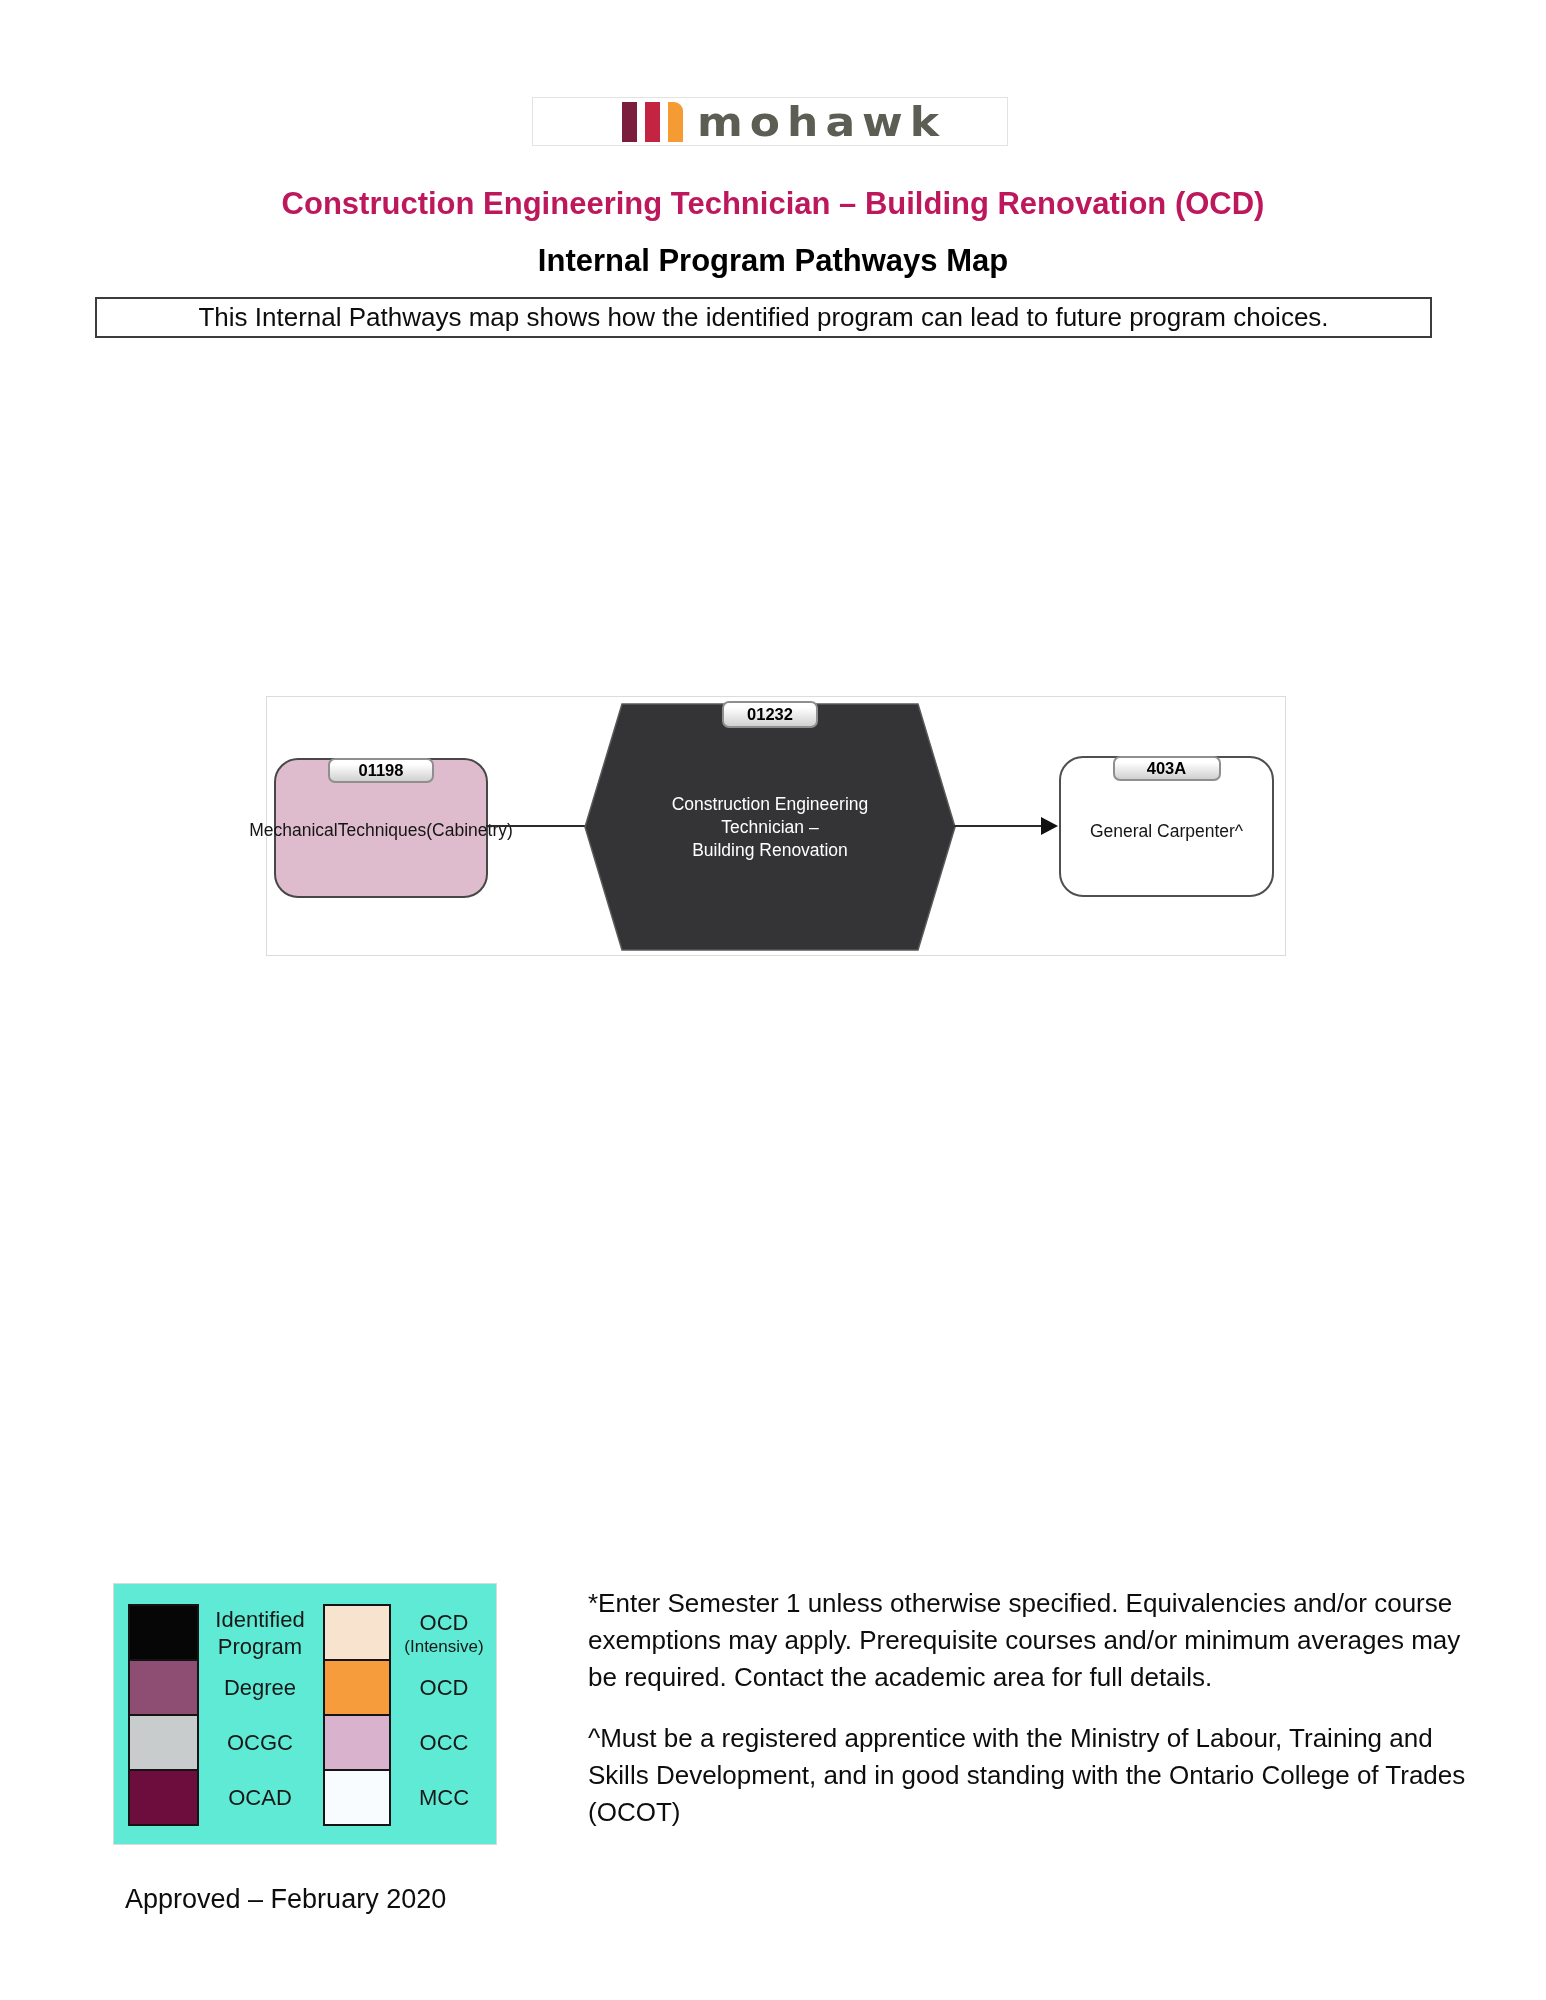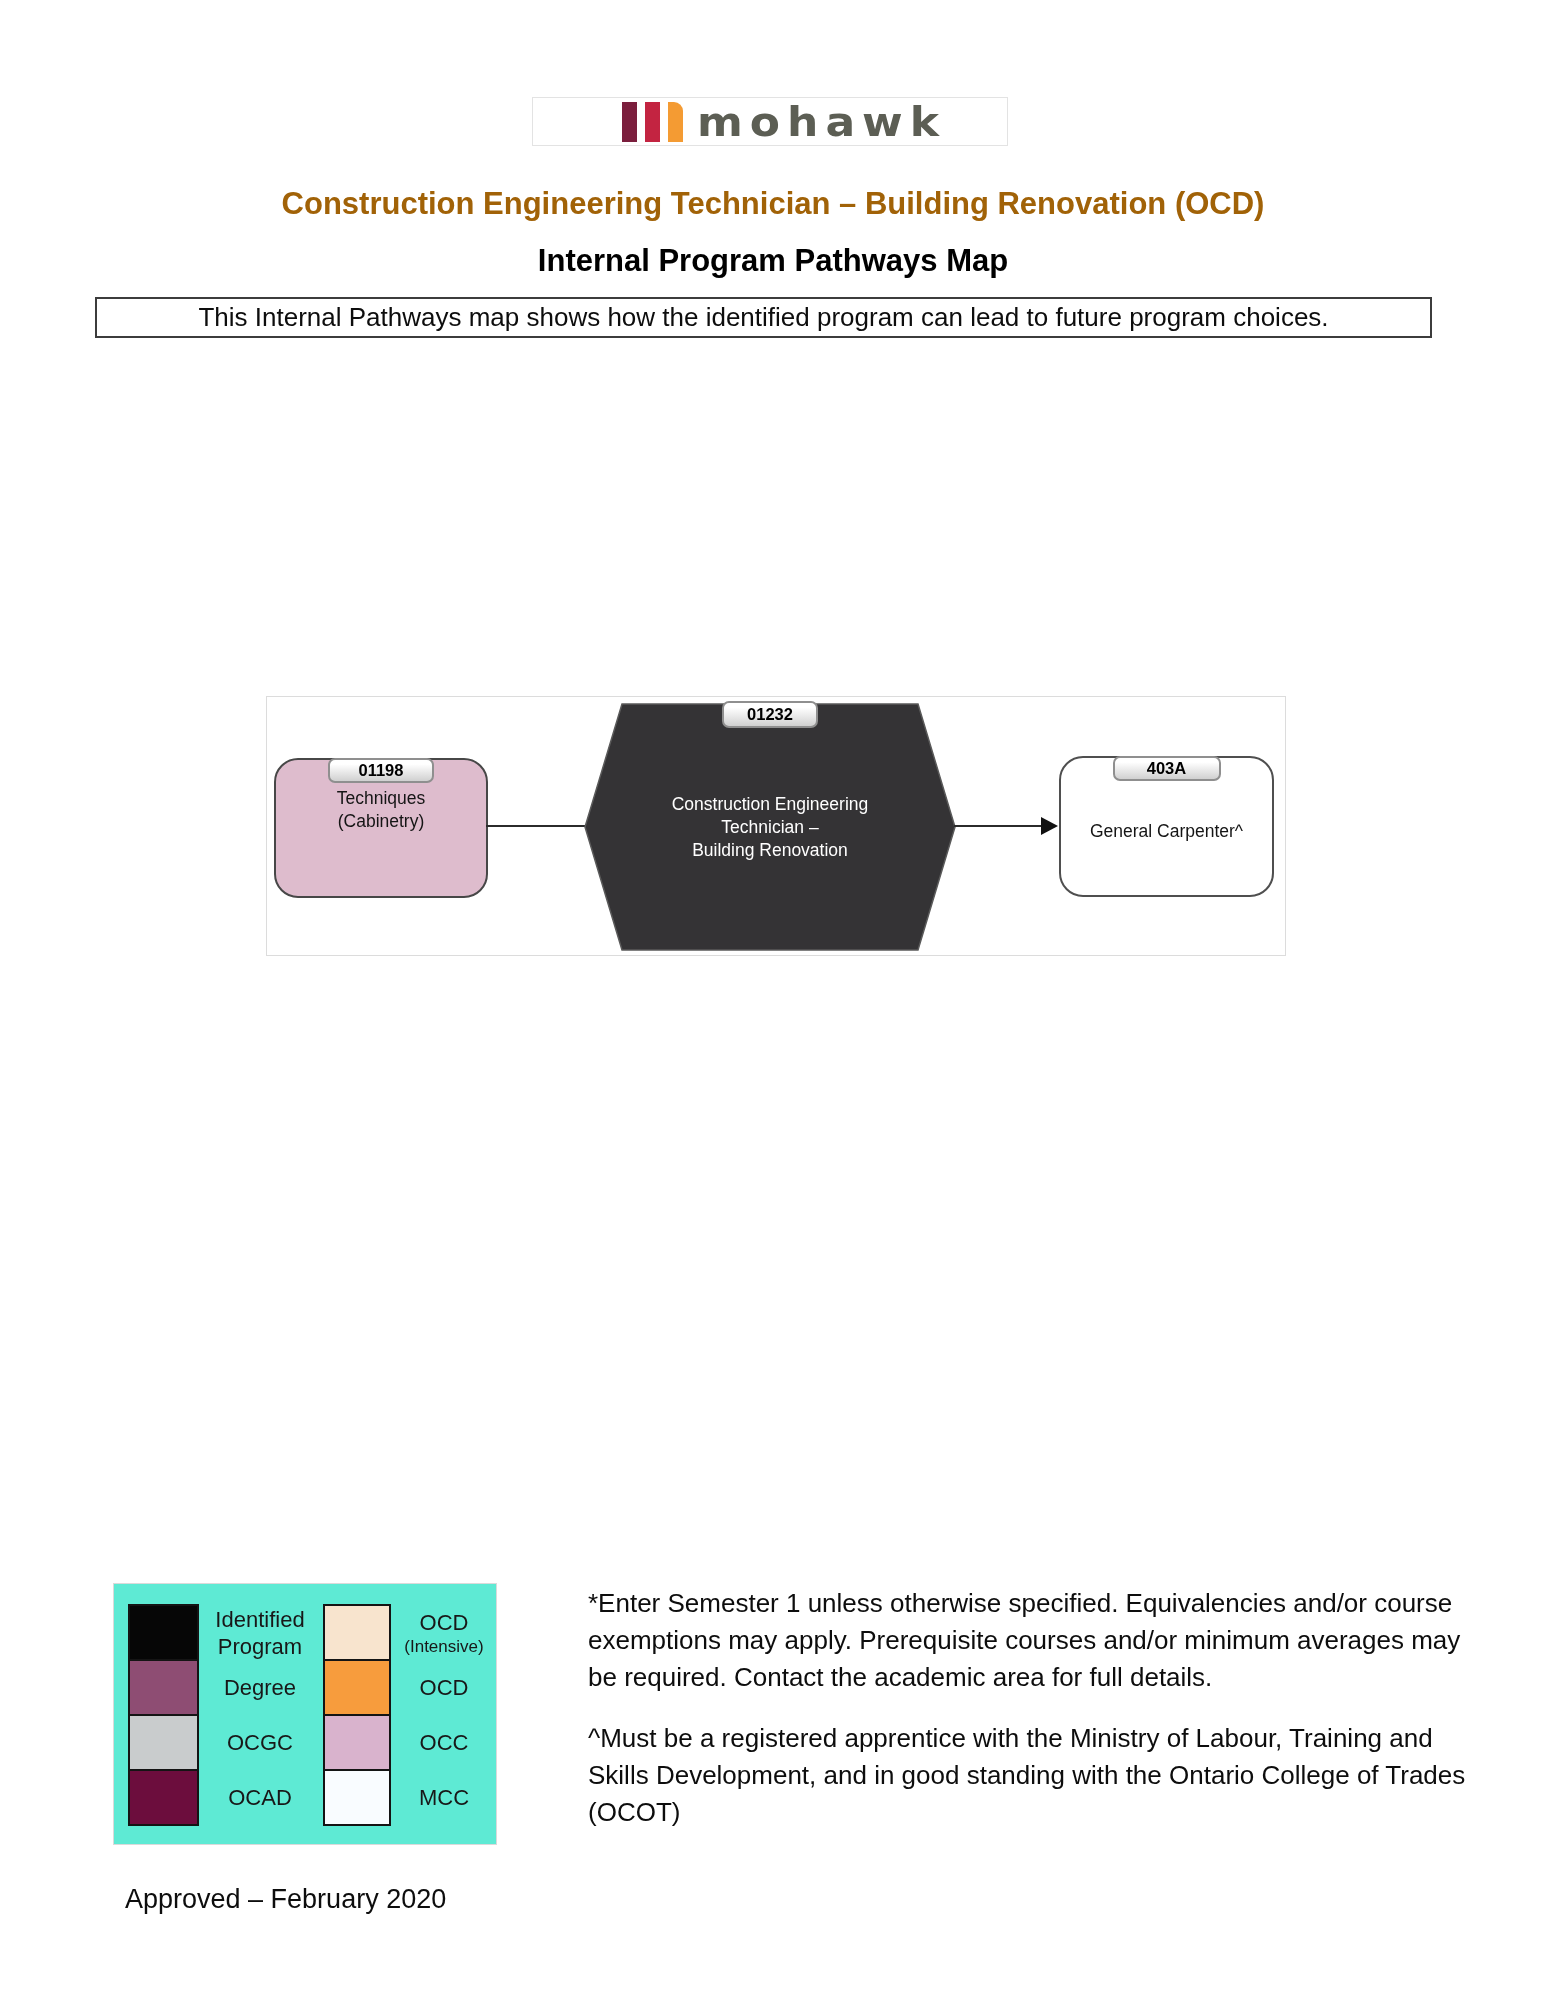--- a/index.html
+++ b/index.html
@@ -19,42 +19,42 @@
   .bar2 { background:#c32441; }
   .bar3 { background:#f49b33; border-top-right-radius:9px; }
   .logo-word {
     font-family:"DejaVu Sans", sans-serif; font-weight:bold;
     font-size:44px; line-height:40px; letter-spacing:7px; color:#5c5e54;
     transform:scaleY(0.92);
   }
   
   .title {
     position:absolute; left:0; top:186px; width:100%; margin:0;
-    text-align:center; font-size:31px; font-weight:bold; color:#a16207;
+    text-align:center; font-size:31px; font-weight:bold; color:#be185d;
   }
   .subtitle {
     position:absolute; left:0; top:243px; width:100%; margin:0;
     text-align:center; font-size:31px; font-weight:bold; color:#000;
   }
   .banner {
     position:absolute; left:95px; top:297px; width:1337px; height:41px;
     border:2px solid #3c3c3c; box-sizing:border-box;
     display:flex; align-items:center; justify-content:center;
     font-size:26px; color:#0d0d0d;
   }
   
   .diagram {
     position:absolute; left:266px; top:696px; width:1018px; height:258px;
     border:1px solid #dcdcdc; background:#fff;
   }
   .node { position:absolute; box-sizing:border-box; text-align:center; }
   .node-pink {
     left:7px; top:61px; width:214px; height:140px;
     background:#debccd; border:2px solid #474747; border-radius:24px;
-    display:flex; flex-direction:column; align-items:center; 
+    display:flex; flex-direction:row; align-items:center; justify-content:center;
     padding-top:4px;
   }
   .node-white {
     left:792px; top:59px; width:215px; height:141px;
     background:#ffffff; border:2px solid #4f4f4f; border-radius:24px;
     display:flex; flex-direction:column; align-items:center; justify-content:center;
     padding-top:10px;
   }
   .node-line { display:block; font-size:17.5px; line-height:23px; color:#151515; }
   .badge {

